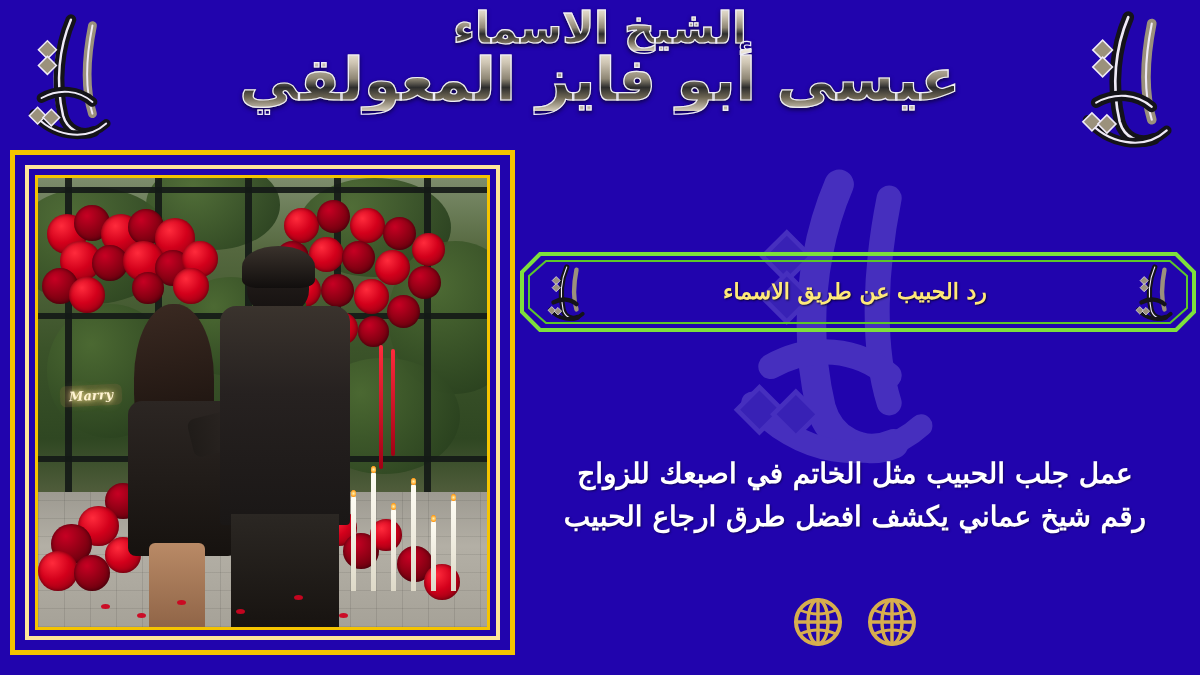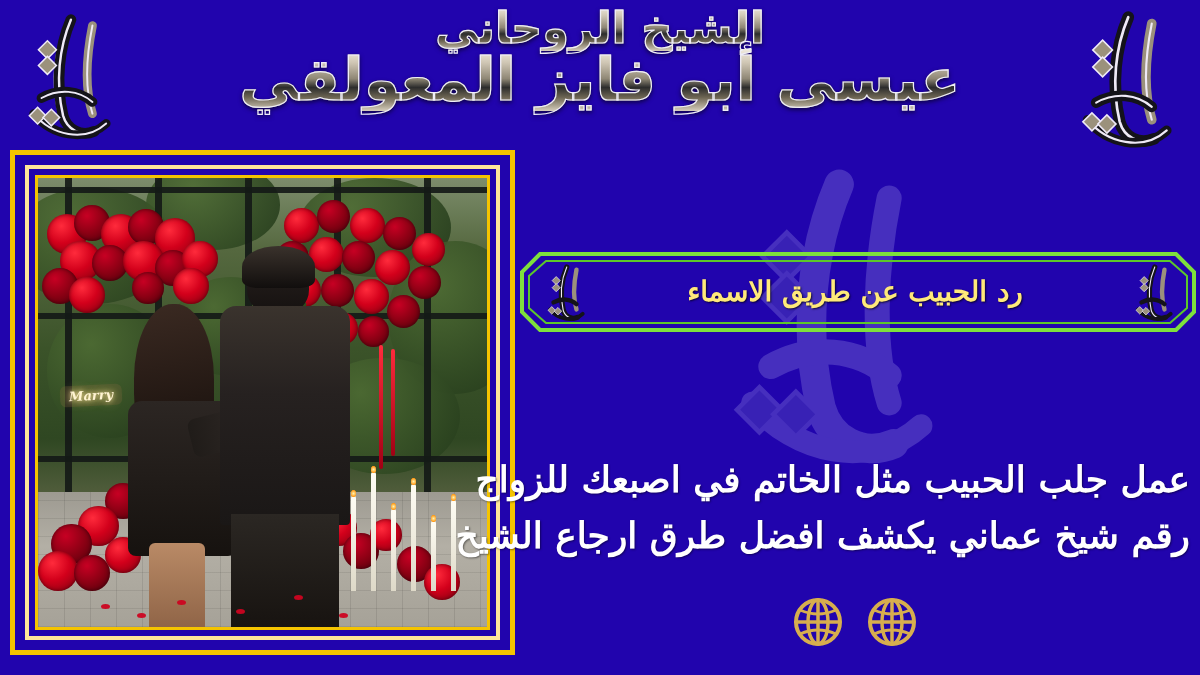--- a/index.html
+++ b/index.html
@@ -200,34 +200,34 @@
   }
   .badge-shape{ position:absolute; inset:0; }
   .badge-logo{ position:absolute; top:8px; width:62px; height:64px; }
   .badge-logo-l{ left:14px; }
   .badge-logo-r{ right:12px; }
   .badge-text{
     position:absolute; left:78px; right:84px; top:0; bottom:0;
     display:flex; align-items:center; justify-content:center;
     direction:rtl;
     color:#ffe97a;
-    font-size:28px; font-weight:bold;
+    font-size:22px; font-weight:bold;
     font-family:"DejaVu Serif","Liberation Serif",serif;
     text-shadow:1px 1px 2px rgba(0,0,0,.7);
     padding-bottom:2px;
   }
 
   
   .lines{
     position:absolute; left:520px; right:10px; top:452px;
     direction:rtl; text-align:center;
   }
   .line{
     color:#ffffff;
-    font-size:36px;
+    font-size:28px;
     font-weight:bold;
     line-height:1.55;
     font-family:"DejaVu Serif","Liberation Serif",serif;
     text-shadow:1px 1px 2px rgba(0,0,0,.45);
     white-space:nowrap;
   }
 
   
   .url-row{
     position:absolute; left:520px; right:10px; top:596px;
@@ -283,21 +283,21 @@
       <g fill="#9b917c" stroke="#efeaf7" stroke-width="1.5">
         <rect x="34" y="40" width="13" height="13" transform="rotate(45 40 46)"></rect>
         <rect x="34" y="56" width="13" height="13" transform="rotate(45 40 62)"></rect>
         <rect x="24" y="108" width="12" height="12" transform="rotate(45 30 114)"></rect>
         <rect x="38" y="110" width="12" height="12" transform="rotate(45 44 116)"></rect>
       </g>
     </svg>
   </div>
 
   <div class="header-block">
-    <div class="title-line title-1">الشيخ الروحاني</div>
+    <div class="title-line title-1">الشيخ الاسماء</div>
     <div class="title-line title-2">عيسى أبو فايز المعولقي</div>
   </div>
 
   <div class="photo-frame">
    <div class="photo-frame-inner">
     <div class="photo-frame-inner2">
       <div class="photo">
         <div class="scene-bg"></div>
 
         <div class="foliage">
@@ -469,21 +469,21 @@
           <rect x="34" y="56" width="13" height="13" transform="rotate(45 40 62)"></rect>
           <rect x="24" y="108" width="12" height="12" transform="rotate(45 30 114)"></rect>
           <rect x="38" y="110" width="12" height="12" transform="rotate(45 44 116)"></rect>
         </g>
       </svg>
     </div>
   </div>
 
   <div class="lines">
     <div class="line">عمل جلب الحبيب مثل الخاتم في اصبعك للزواج</div>
-    <div class="line">رقم شيخ عماني يكشف افضل طرق ارجاع الشيخ</div>
+    <div class="line">رقم شيخ عماني يكشف افضل طرق ارجاع الحبيب</div>
   </div>
 
   <div class="url-row">
     <span class="globe">
       <svg viewBox="0 0 52 52" width="100%" height="100%">
         <circle cx="26" cy="26" r="22" fill="none" stroke="#d7ae4e" stroke-width="4"></circle>
         <ellipse cx="26" cy="26" rx="10" ry="22" fill="none" stroke="#d7ae4e" stroke-width="3.5"></ellipse>
         <line x1="4" y1="26" x2="48" y2="26" stroke="#d7ae4e" stroke-width="3.5"></line>
         <line x1="26" y1="4" x2="26" y2="48" stroke="#d7ae4e" stroke-width="3.5"></line>
         <path d="M8 14 Q26 22 44 14" fill="none" stroke="#d7ae4e" stroke-width="3"></path>

